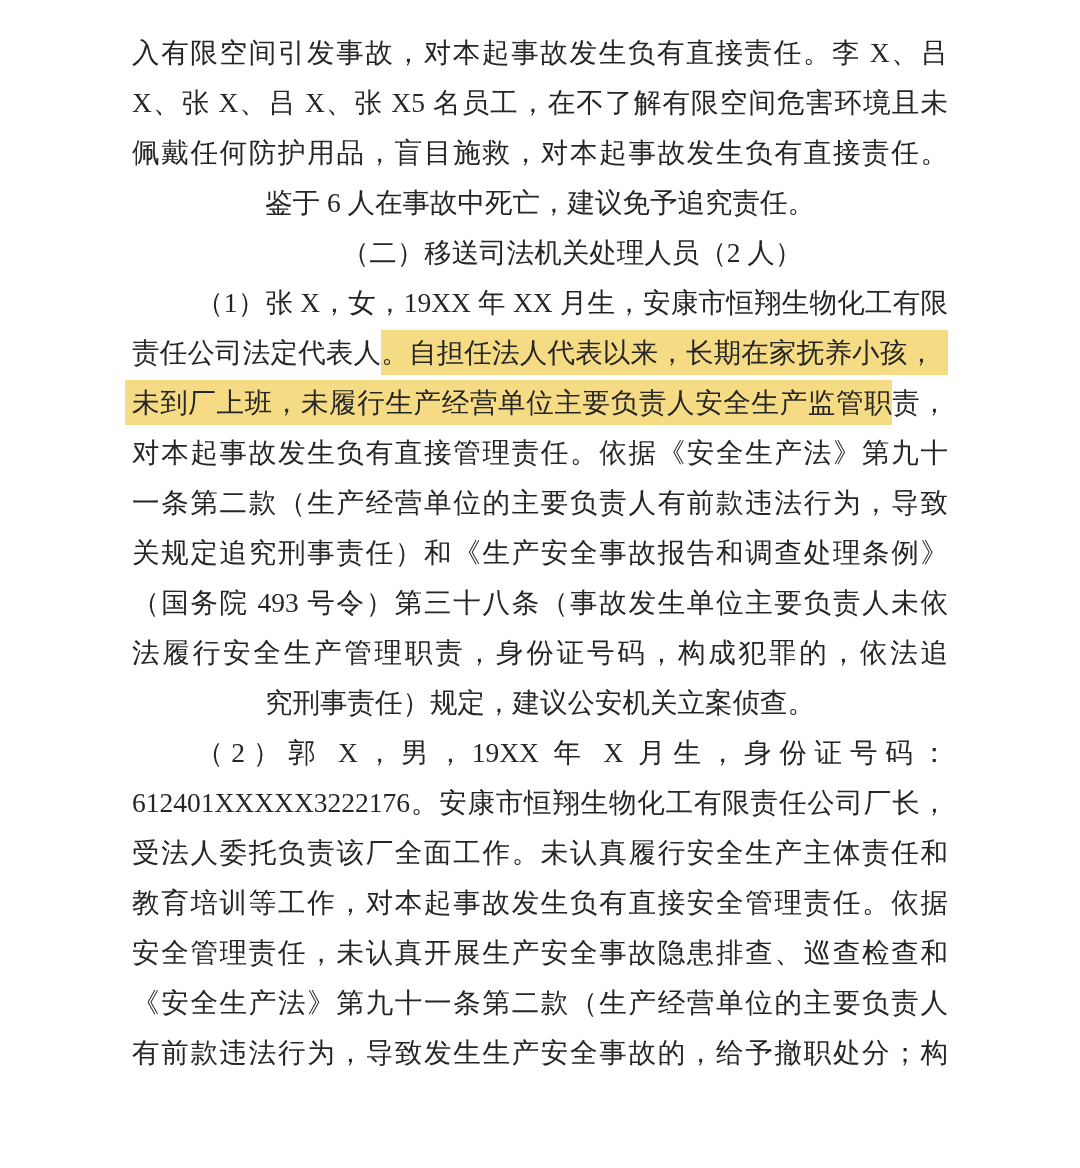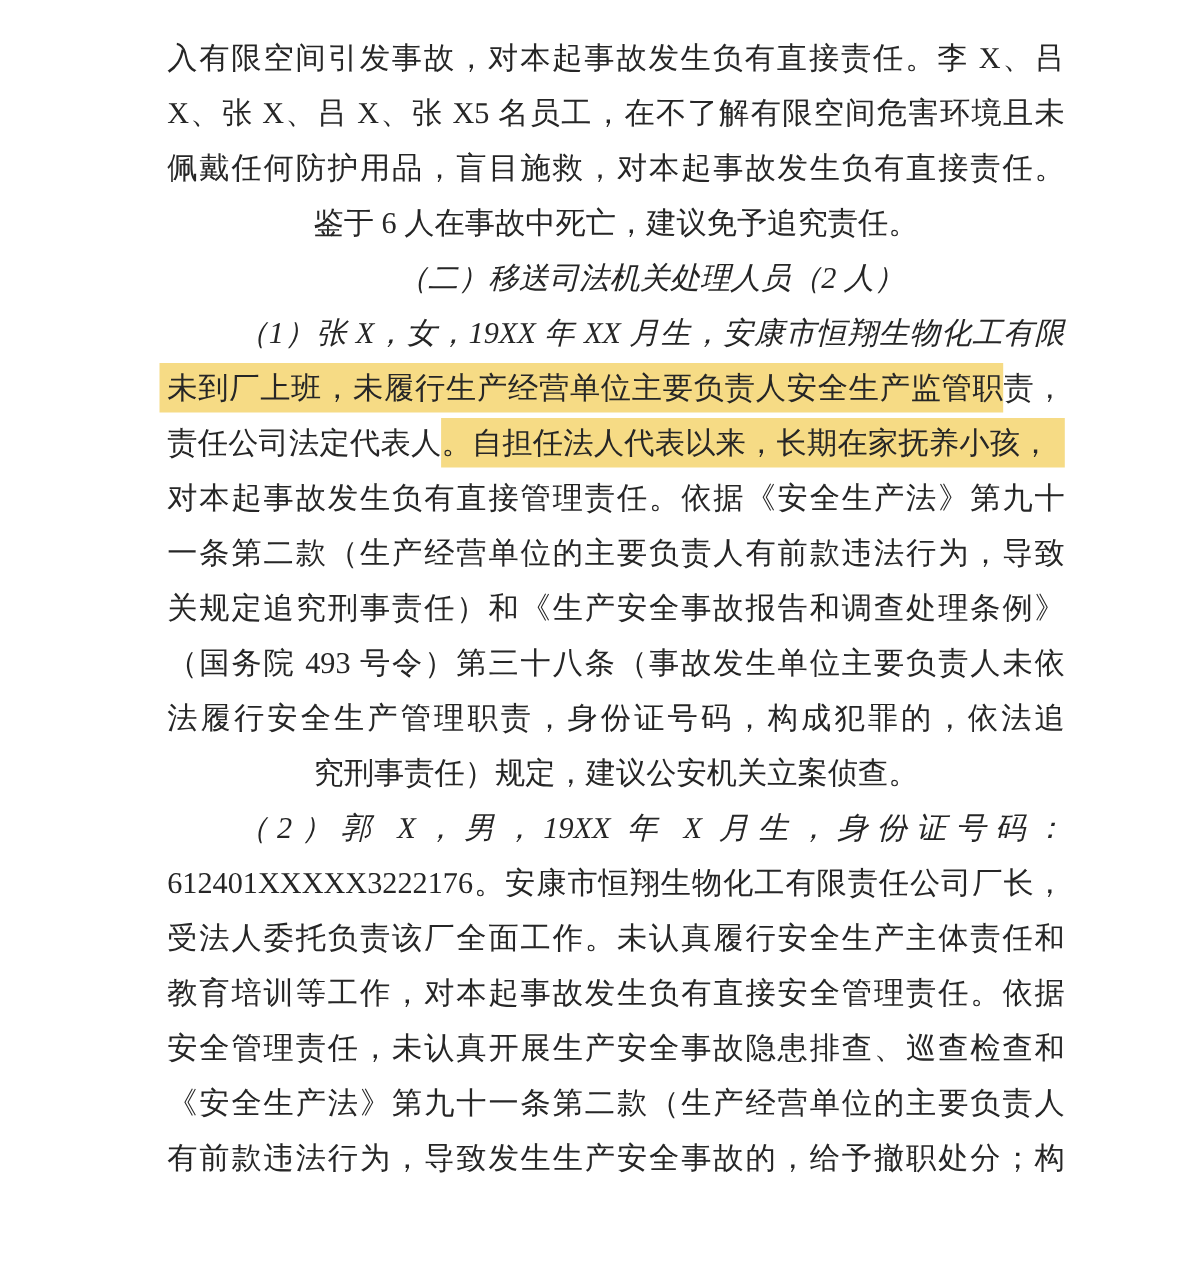--- a/index.html
+++ b/index.html
@@ -5,56 +5,56 @@
   html, body { margin: 0; padding: 0; }
   body {
     width: 1080px; height: 1168px;
     background: #ffffff;
     position: relative;
     overflow: hidden;
     font-family: "Liberation Serif", "DejaVu Serif", serif;
   }
   .doc {
     position: absolute;
-    left: 152px; top: 28px;
+    left: 132px; top: 28px;
     width: 816px;
     color: #262626;
   }
   .line {
     height: 50px;
     line-height: 50px;
     font-size: 27.5px;
     text-align: center;
     white-space: normal;
   }
   .line.justify {
     text-align: justify;
     text-align-last: justify;
   }
-  .line.indent { text-indent: 64px; font-style: italic; }
+  .line.indent { text-indent: 64px; }
   .hl {
     background: #f6db85;
     padding-top: 7px;
     padding-bottom: 7px;
   }
   .hl.bleed-left  { padding-left: 7px;  margin-left: -7px; }
   .hl.bleed-right { padding-right: 13px; }
 </style>
 </head>
 <body style="background: rgb(255, 255, 255);">
 
 <div class="doc" style="color: rgb(38, 38, 38);">
     <div class="line justify"><span>入有限空间引发事故，对本起事故发生负有直接责任。李 X、吕</span></div>
     <div class="line justify"><span>X、张 X、吕 X、张 X5 名员工，在不了解有限空间危害环境且未</span></div>
     <div class="line justify"><span>佩戴任何防护用品，盲目施救，对本起事故发生负有直接责任。</span></div>
     <div class="line"><span>鉴于 6 人在事故中死亡，建议免予追究责任。</span></div>
     <div class="line indent"><span>（二）移送司法机关处理人员（2 人）</span></div>
     <div class="line justify indent"><span>（1）张 X，女，19XX 年 XX 月生，安康市恒翔生物化工有限</span></div>
+    <div class="line justify"><span>责任公司法定代表人</span><span class="hl bleed-right" style="background: rgb(246, 219, 133);">。自担任法人代表以来，长期在家抚养小孩，</span></div>
     <div class="line justify"><span class="hl bleed-left" style="background: rgb(246, 219, 133);">未到厂上班，未履行生产经营单位主要负责人安全生产监管职</span><span>责，</span></div>
-    <div class="line justify"><span>责任公司法定代表人</span><span class="hl bleed-right" style="background: rgb(246, 219, 133);">。自担任法人代表以来，长期在家抚养小孩，</span></div>
     <div class="line justify"><span>对本起事故发生负有直接管理责任。依据《安全生产法》第九十</span></div>
     <div class="line justify"><span>一条第二款（生产经营单位的主要负责人有前款违法行为，导致</span></div>
     <div class="line justify"><span>关规定追究刑事责任）和《生产安全事故报告和调查处理条例》</span></div>
     <div class="line justify"><span>（国务院 493 号令）第三十八条（事故发生单位主要负责人未依</span></div>
     <div class="line justify"><span>法履行安全生产管理职责，身份证号码，构成犯罪的，依法追</span></div>
     <div class="line"><span>究刑事责任）规定，建议公安机关立案侦查。</span></div>
     <div class="line justify indent"><span>（2）郭 X，男，19XX 年 X 月生，身份证号码：</span></div>
     <div class="line justify"><span>612401XXXXX3222176。安康市恒翔生物化工有限责任公司厂长，</span></div>
     <div class="line justify"><span>受法人委托负责该厂全面工作。未认真履行安全生产主体责任和</span></div>
     <div class="line justify"><span>教育培训等工作，对本起事故发生负有直接安全管理责任。依据</span></div>

